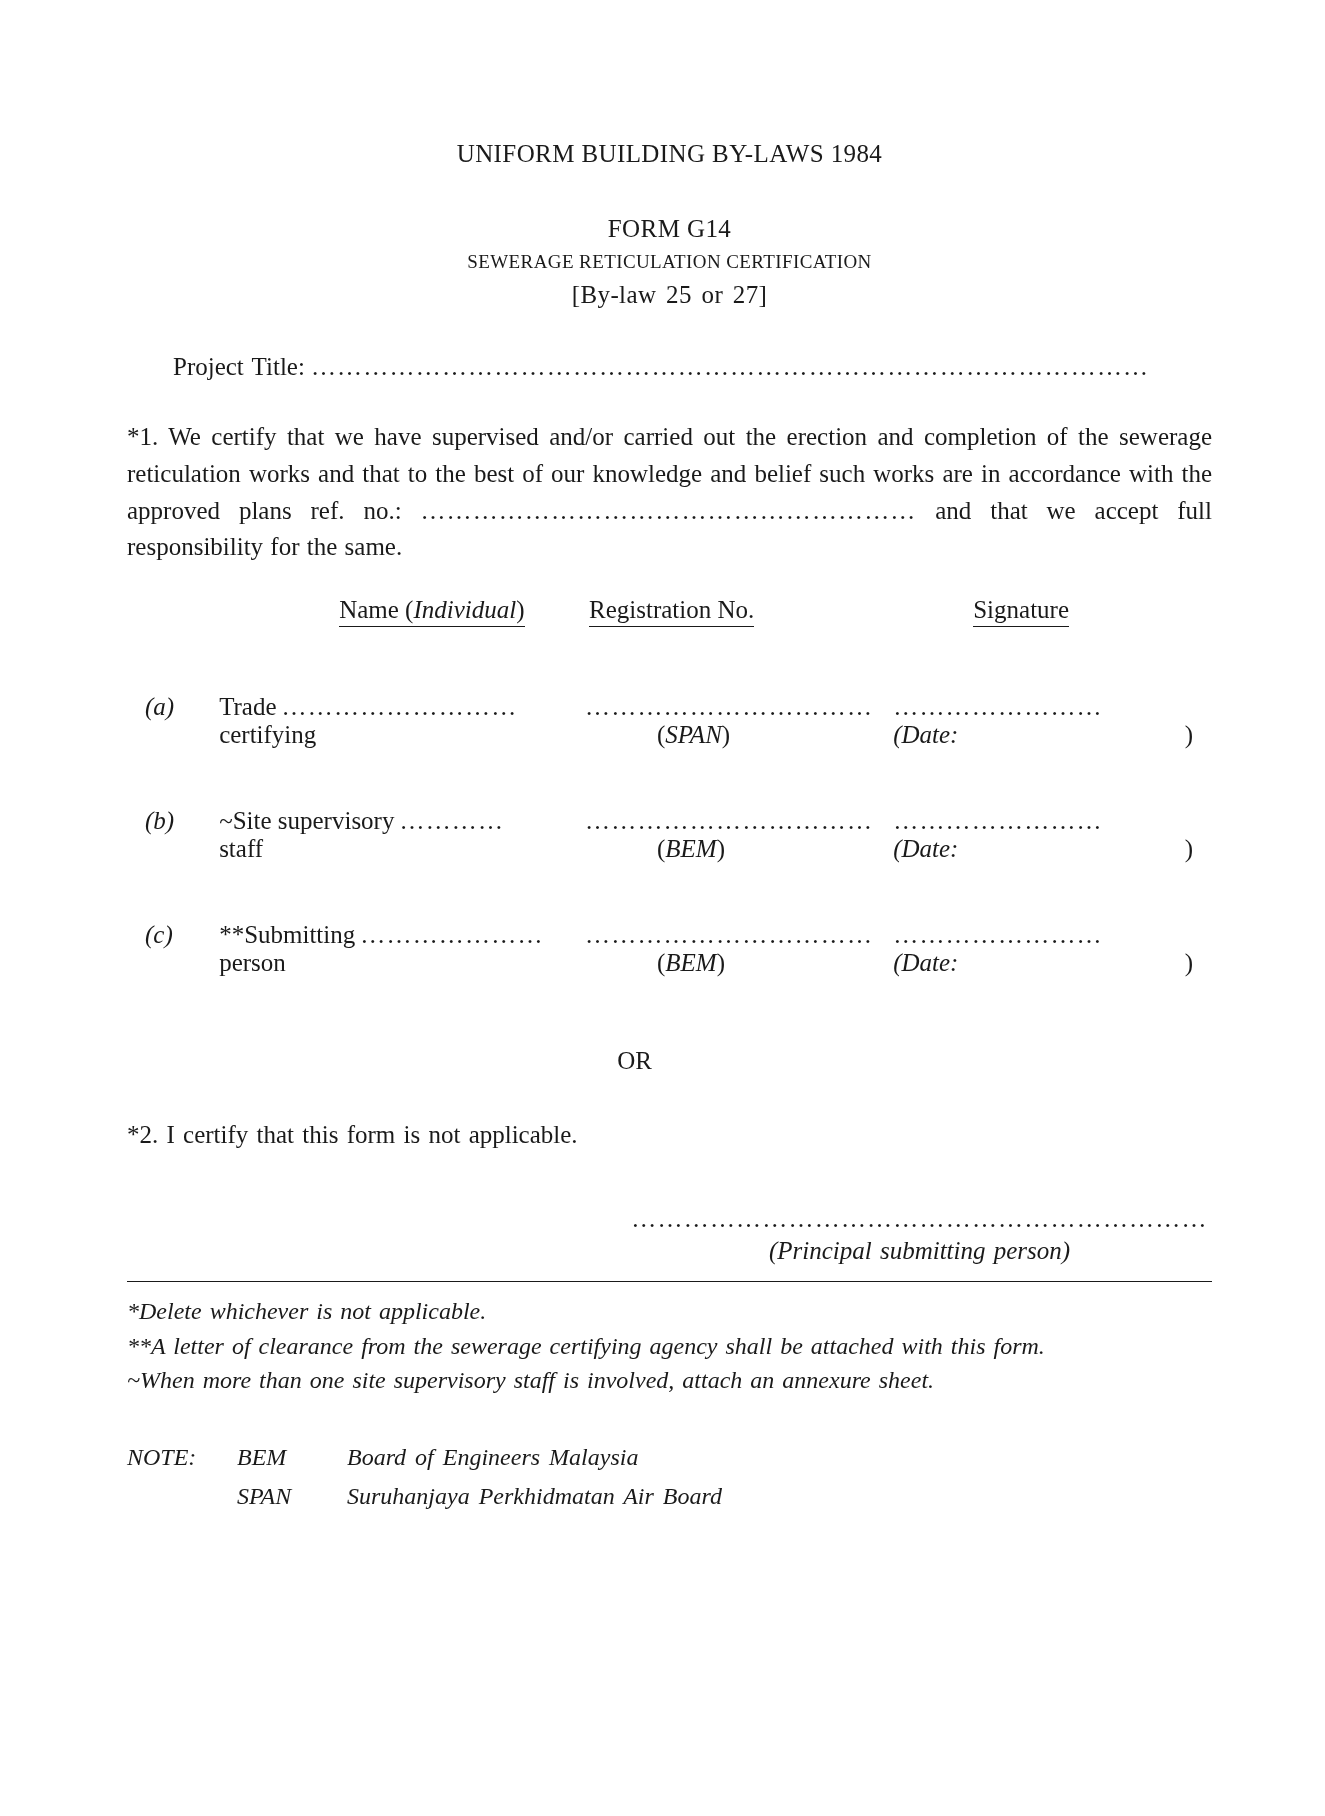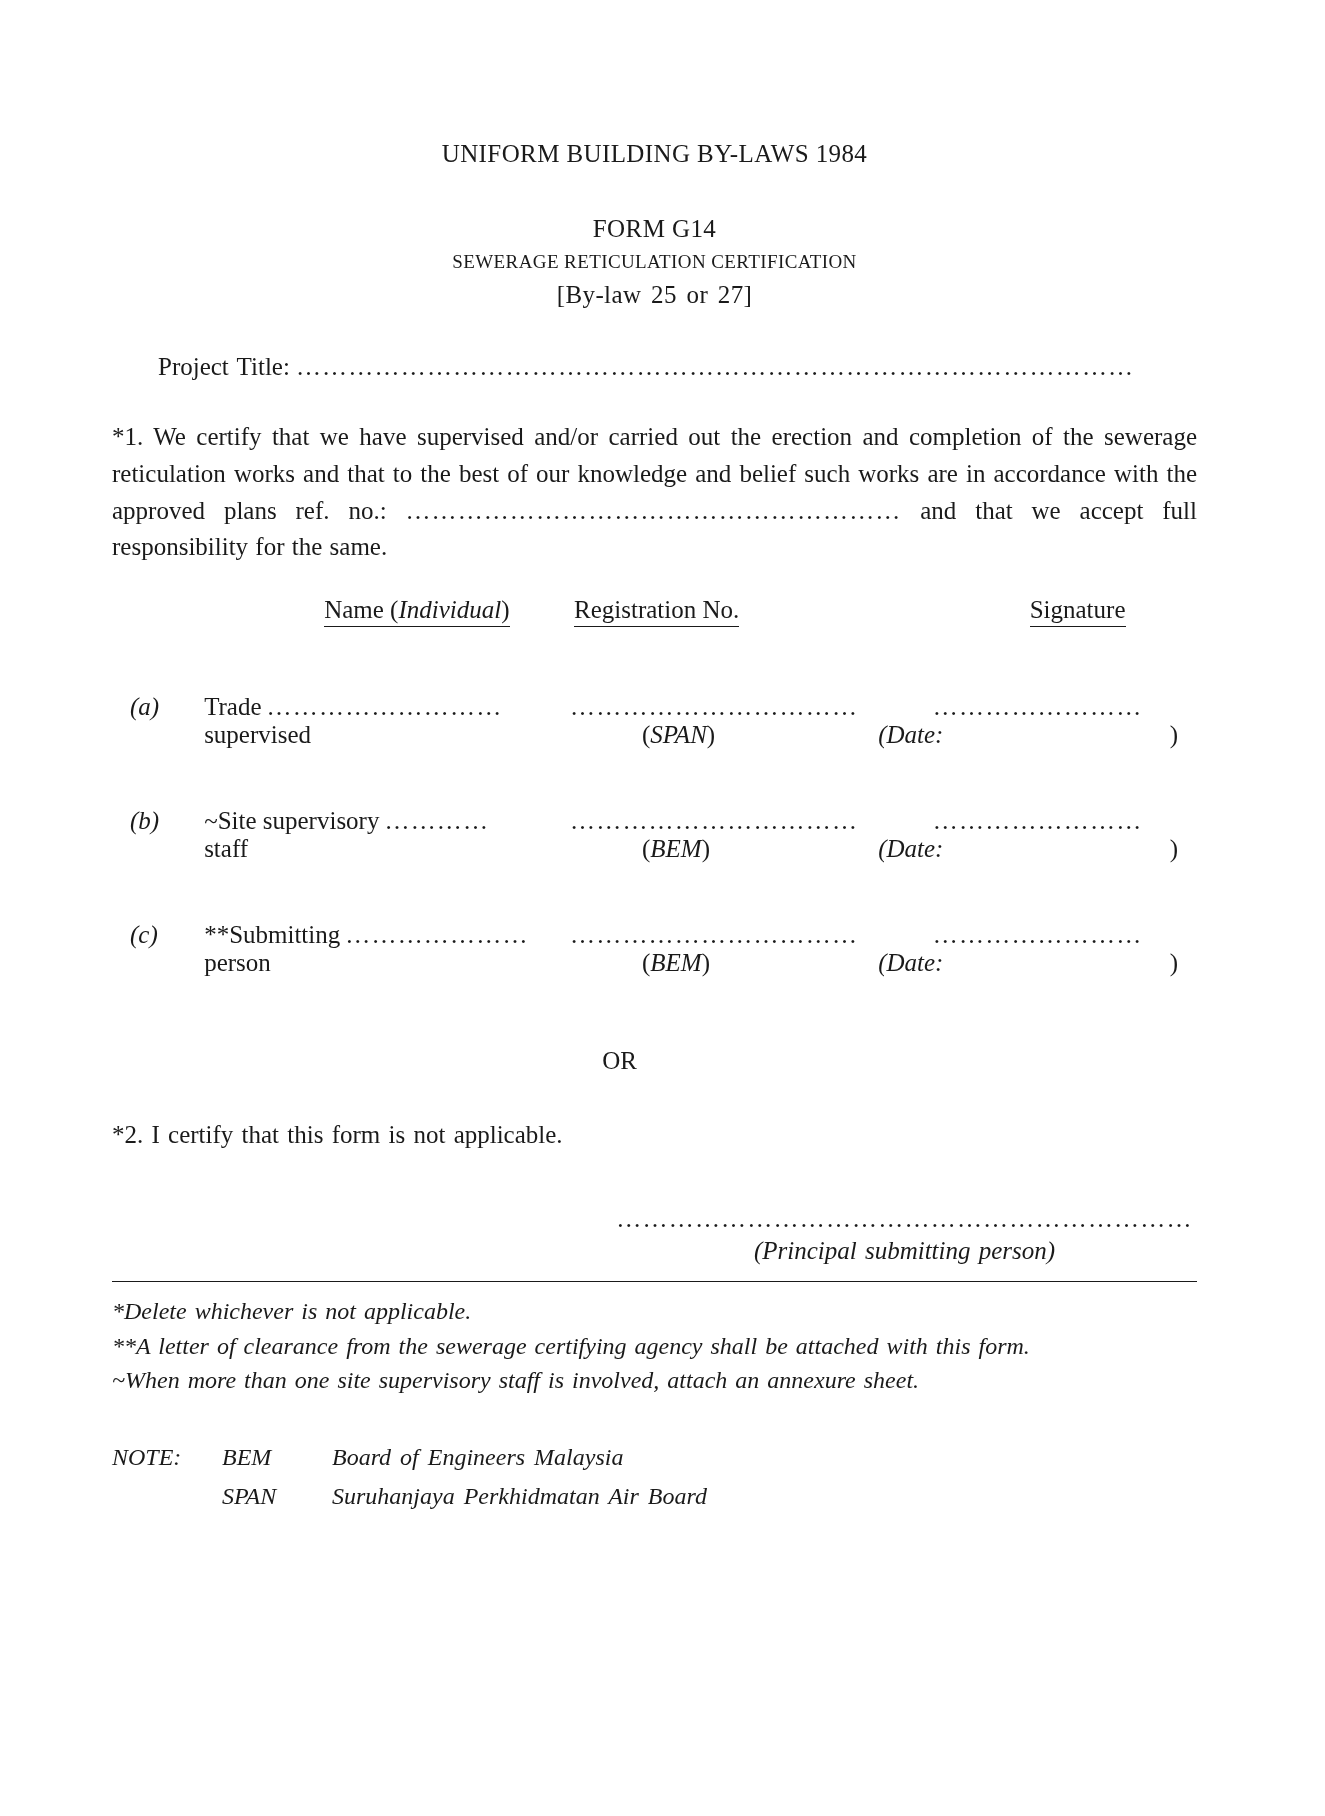--- a/index.html
+++ b/index.html
@@ -16,21 +16,21 @@
     width: 1325px;
     height: 1816px;
     margin: 0 auto;
     background: #ffffff;
     box-sizing: border-box;
     padding: 0;
     overflow: hidden;
   }
   .sheet {
     position: absolute;
-    left: 112px;
+    left: 127px;
     top: 0;
     width: 1085px;
     height: 100%;
   }
 
   
   .title-block {
     text-align: center;
   }
   .title-main {
@@ -96,21 +96,21 @@
     border-collapse: collapse;
     font-size: 25px;
   }
   .tbl td {
     vertical-align: top;
     padding: 0;
   }
   .col-idx   { width: 95px; }
   .col-name  { width: 360px; }
   .col-reg   { width: 290px; }
-  .col-sig   { width: 340px; text-align: center; }
+  .col-sig   { width: 340px; }
 
   .hdr-row td {
     padding-bottom: 0;
   }
   .hdr {
     display: inline-block;
     border-bottom: 1.5px solid #1a1a1a;
     padding-bottom: 1px;
     line-height: 1.15;
   }
@@ -276,21 +276,21 @@
           <td class="col-reg">
             <span class="reg-dots">……………………………</span>
           </td>
           <td class="col-sig">
             <span class="sig-dots">……………………</span>
           </td>
         </tr>
         <tr>
           <td class="col-idx"></td>
           <td class="col-name line2">
-            <span>supervised</span>
+            <span>certifying</span>
           </td>
           <td class="col-reg line2">
             <span class="agency"><span>(</span><i>SPAN</i><span>)</span></span>
           </td>
           <td class="col-sig line2">
             <span class="date-cell">
                 <span class="dt">(</span>
                 <i>Date:</i>
                 <span class="paren-close">)</span>
               </span>

